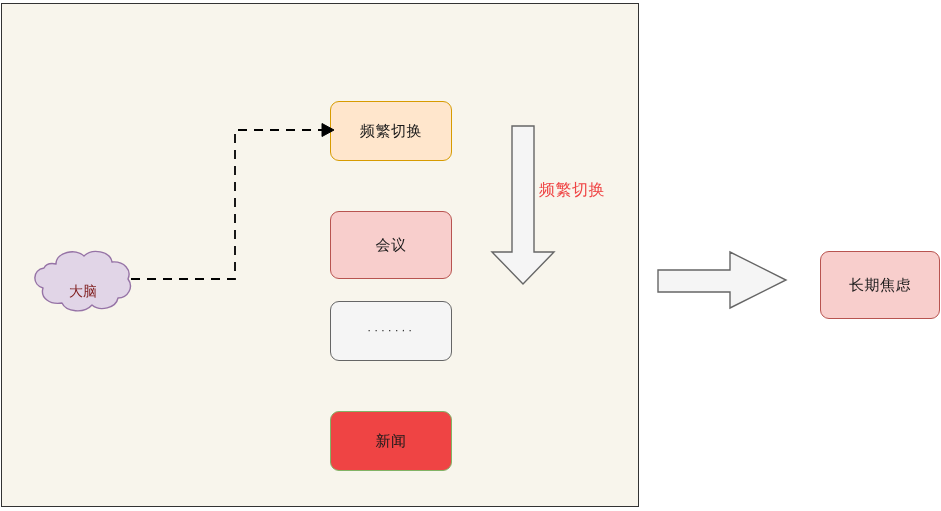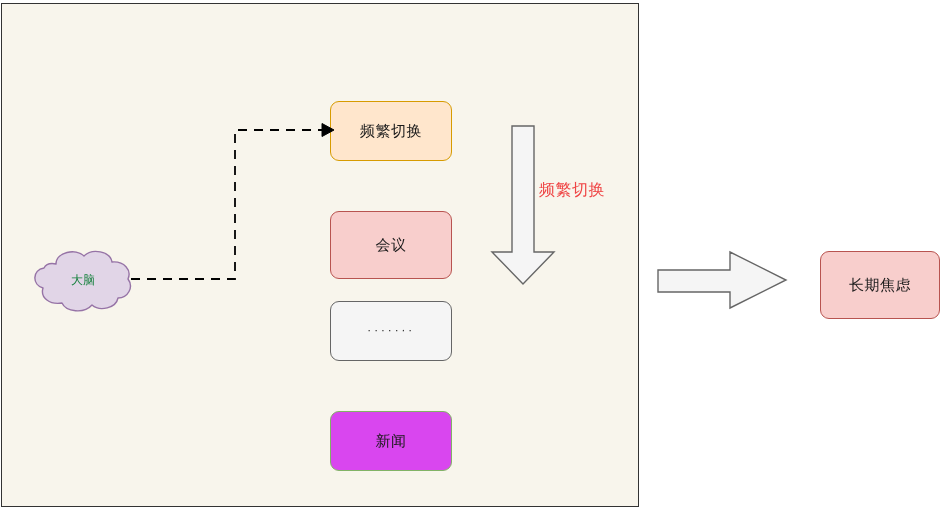--- a/index.html
+++ b/index.html
@@ -61,47 +61,47 @@
     border-color: #666666;
   }
   .node-etc .dots {
     font-size: 13px;
     letter-spacing: 2.5px;
     color: #3a3a3a;
     transform: translateY(-2px);
   }
   .node-news {
     left: 330px; top: 411px; width: 122px; height: 60px;
-    background: #d946ef;
+    background: #ef4444;
     border-color: #82b366;
     text-align: right;
   }
   .node-anxiety {
     left: 820px; top: 251px; width: 120px; height: 68px;
     background: #f8cecc;
     border-color: #b85450;
   }
   
   .cloud-wrap {
     position: absolute;
     left: 26px;
     top: 244px;
     width: 112px;
     height: 72px;
   }
   .cloud-wrap svg { display: block; }
   .cloud-label {
     position: absolute;
-    left: 0; top: 0;
+    left: 0; top: 12px;
     width: 112px; height: 72px;
     display: flex;
     align-items: center;
     justify-content: center;
-    font-size: 12px;
-    color: #15803d;
+    font-size: 14px;
+    color: #7f1d1d;
     padding-left: 2px;
     box-sizing: border-box;
   }
   
   .overlay {
     position: absolute;
     left: 0; top: 0;
     width: 941px; height: 511px;
     pointer-events: none;
   }

